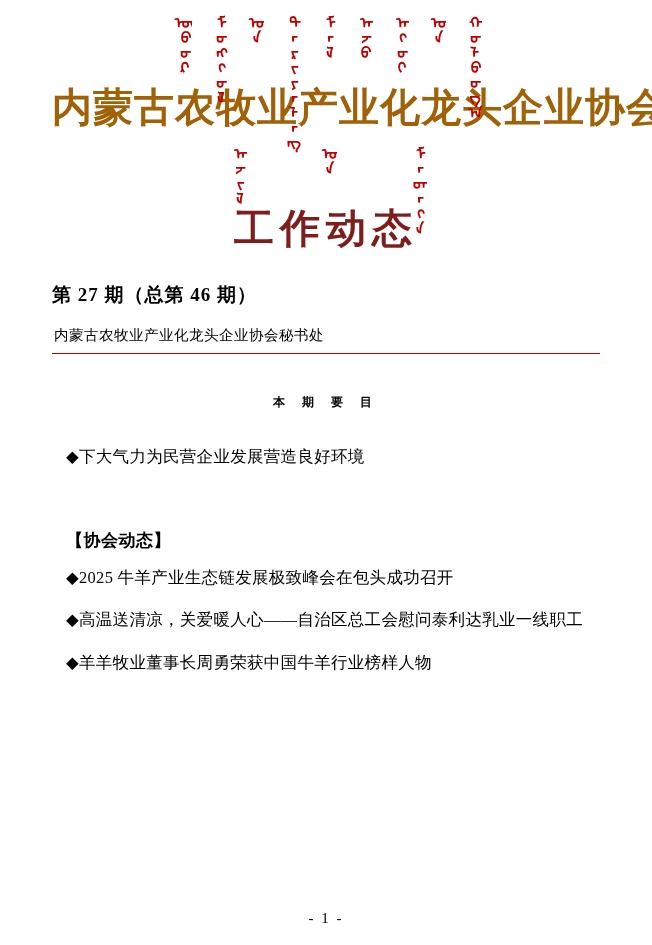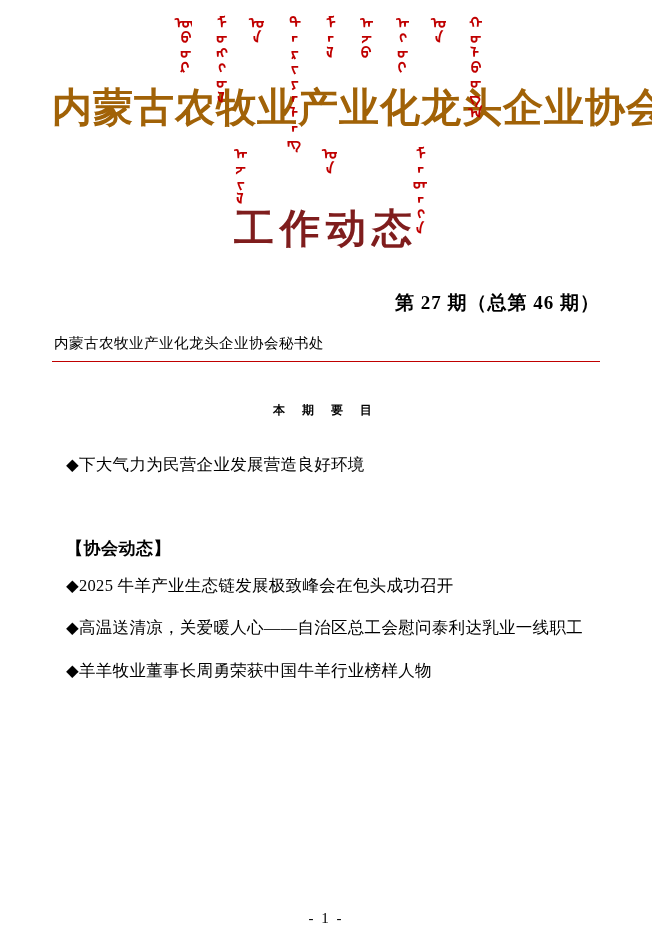--- a/index.html
+++ b/index.html
@@ -64,24 +64,24 @@
   .title-sub {
     text-align: center;
     color: #7f1d1d;
     font-family: "DejaVu Sans", sans-serif;
     font-weight: bold;
     font-size: 40px;
     letter-spacing: 6px;
     margin-top: 12px;
   }
   .issue {
-    text-align: right;
+    text-align: left;
     font-weight: bold;
     font-size: 19px;
-    margin-top: 34px;
+    margin-top: 26px;
     letter-spacing: 1px;
   }
   .meta {
     display: flex;
     justify-content: space-between;
     align-items: baseline;
     margin-top: 18px;
     font-size: 14.5px;
     padding: 0 6px 0 2px;
     gap: 32px;

